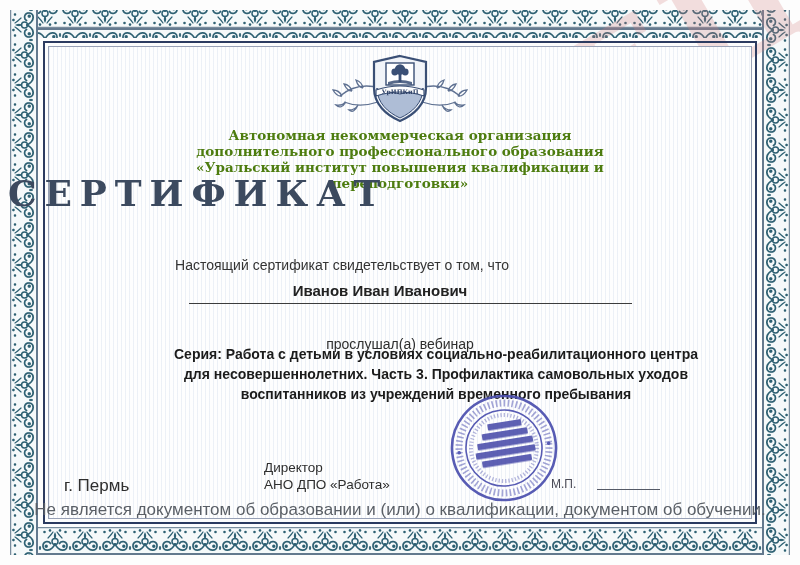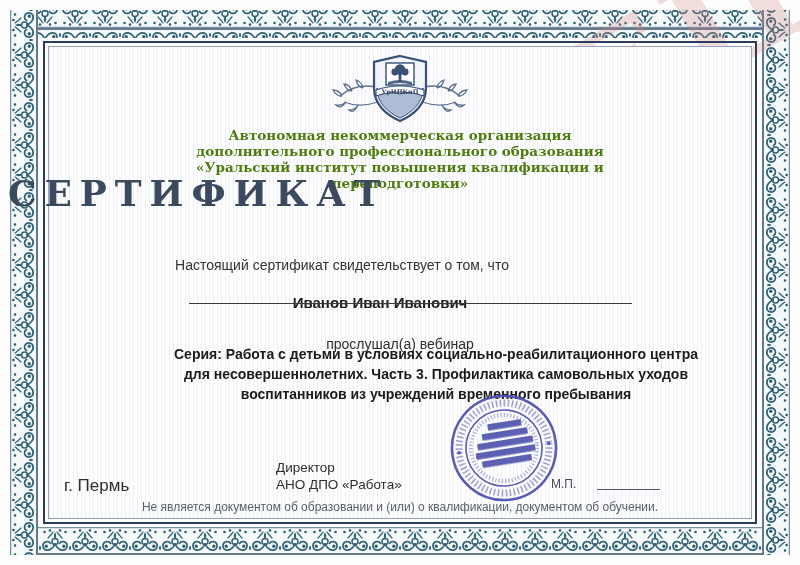--- a/index.html
+++ b/index.html
@@ -52,21 +52,21 @@
   .cert-title {
     position:absolute; top:172px; left:0; width:740px; text-align:left;
     font-family:"DejaVu Serif", serif; font-weight:bold; font-size:36px;
     letter-spacing:0.22em; text-indent:0.22em; color:#3c4a5f;
   }
   .intro-line {
     position:absolute; top:257px; left:0; width:684px; text-align:center;
     font-size:14px; color:#333333;
   }
   .recipient-name {
-    position:absolute; top:294px; left:0; width:760px; text-align:center;
+    position:absolute; top:282px; left:0; width:760px; text-align:center;
     font-size:15px; font-weight:bold; color:#222222;
   }
   .name-underline {
     position:absolute; top:303px; left:189px; width:443px;
     border-top:1.5px solid #3c3c3c;
   }
   .action-line {
     position:absolute; top:319px; left:0; width:800px; text-align:center;
     font-size:14px; color:#2e2e2e;margin-top:17px;
   }
@@ -75,33 +75,33 @@
     width:535px; text-align:center;
     font-size:14px; line-height:20px; font-weight:bold; color:#1b1b1b;margin-left:36px;
   }
 
   .stamp { position:absolute; left:447px; top:392px; opacity:0.92; }
 
   .city-label {
     position:absolute; left:64px; top:476px; font-size:17px; color:#2e2e2e;text-align:right;
   }
   .signer-block {
-    position:absolute; left:276px; top:459px;
+    position:absolute; left:264px; top:459px;
     font-size:13.5px; line-height:17px; color:#2e2e2e;
   }
   .mp-label {
     position:absolute; left:551px; top:477px; font-size:12px; color:#4a4a55;
   }
   .sig-line {
     position:absolute; left:597px; top:489px; width:63px;
     border-top:1.5px solid #555a66;
   }
   .disclaimer {
     position:absolute; top:500px; left:0; width:800px; text-align:center;
-    font-size:12px; color:#5a5f66;
+    font-size:17px; color:#5a5f66;
   }
 
   .date-box {
     position:absolute; left:301px; top:528px; width:219px; height:30px;
     background:#ffffff; border:2px solid #25335c; z-index:5;
     display:flex; align-items:center; justify-content:center;
     font-size:14.5px; font-weight:bold; color:#1b2a4e;
   }
 </style>
 </head>

